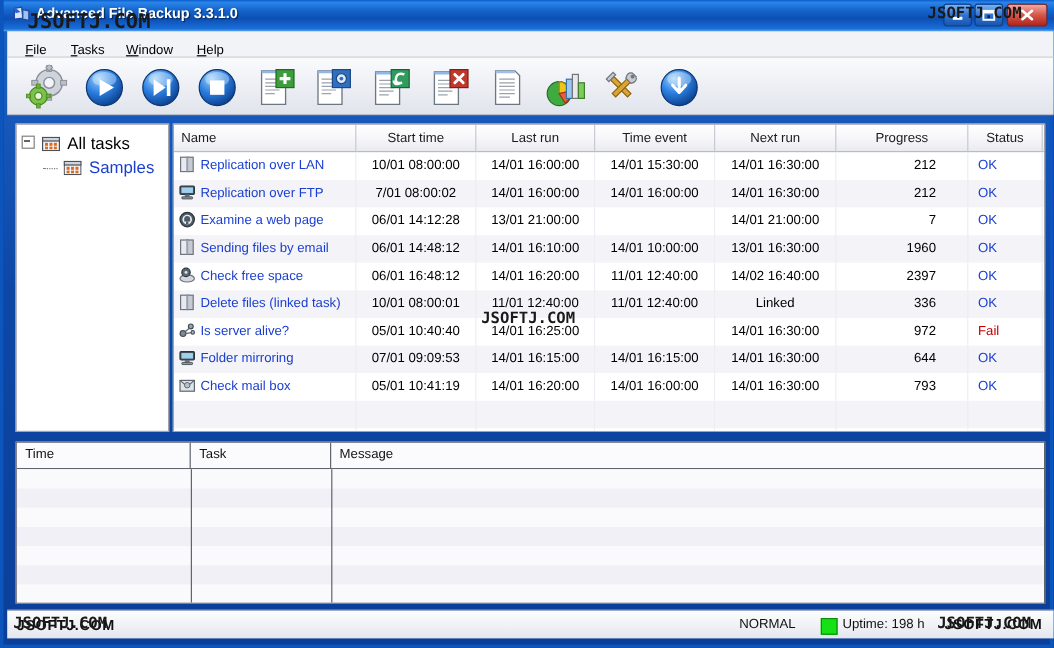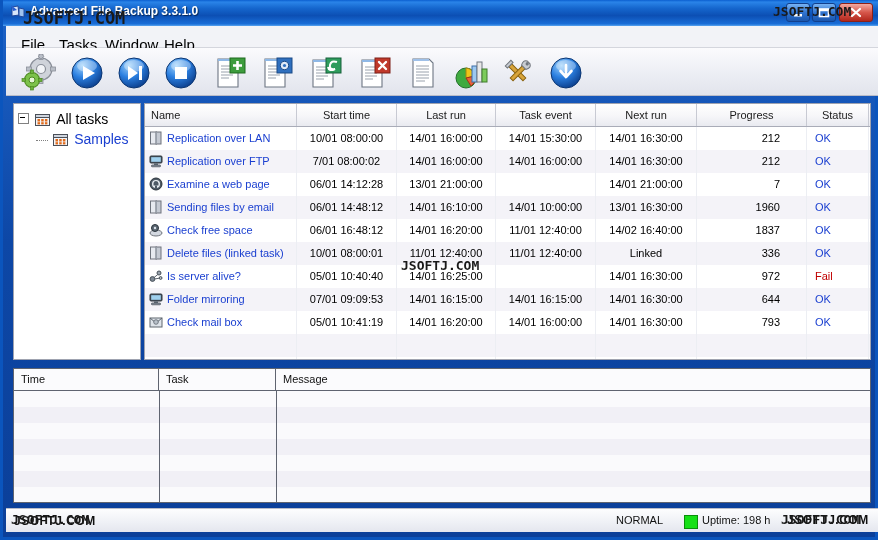--- a/index.html
+++ b/index.html
@@ -44,21 +44,21 @@
   #btn-close{left:836px;width:34px;background:linear-gradient(to bottom,#f3a9a0,#d6564a 50%,#b1271c);border-color:#8c2018;}
   .winbtn svg{display:block;margin:2px auto;}
   
   #menubar{
     position:absolute;left:3px;top:26px;width:872px;height:22px;
     background:#f2f3f7;
     border-bottom:1px solid #d4d6dd;
     box-sizing:border-box;
   }
   .menuitem{
-    position:absolute;top:9px;color:#000;font-size:15px;white-space:nowrap;
+    position:absolute;top:9px;color:#000;font-size:11px;white-space:nowrap;
     padding:1px 6px;
   }
   .menuitem u{text-decoration:underline;}
   
   #toolbar{
     position:absolute;left:3px;top:48px;width:872px;height:48px;
     background:linear-gradient(to bottom,#fbfbfd 0%,#eceef4 55%,#e2e4ec 100%);
     border-bottom:1px solid #b9bcc8;
     box-sizing:border-box;
   }
@@ -382,21 +382,21 @@
       </span>
       <span class="tree-label" id="tree-samples-label">Samples</span>
     </div>
   </div>
 
   <div id="grid">
     <div id="grid-head">
       <div class="hcell left" style="left:0;width:152px;">Name</div>
       <div class="hcell" style="left:152px;width:100px;">Start time</div>
       <div class="hcell" style="left:252px;width:99px;">Last run</div>
-      <div class="hcell" style="left:351px;width:100px;">Task event</div>
+      <div class="hcell" style="left:351px;width:100px;">Time event</div>
       <div class="hcell" style="left:451px;width:101px;">Next run</div>
       <div class="hcell" style="left:552px;width:110px;">Progress</div>
       <div class="hcell" style="left:662px;width:62px;">Status</div>
     </div>
     <div id="grid-body">
         <div class="grow odd" style="top: 0px;">
           <div class="gcell c-name" style="left: 0px; width: 152px;"><span class="task-icon"><svg width="14" height="14" viewBox="0 0 14 14">
                 <rect x="1.5" y="1" width="6" height="12" fill="#e7eaf0" stroke="#6e737c"></rect>
                 <rect x="7" y="1" width="5" height="12" fill="#c5cad3" stroke="#6e737c"></rect>
                 <rect x="6.6" y="1" width="1.2" height="12" fill="#9aa1ab"></rect>
@@ -452,21 +452,21 @@
         <div class="grow odd" style="top: 92px;">
           <div class="gcell c-name" style="left: 0px; width: 152px;"><span class="task-icon"><svg width="14" height="14" viewBox="0 0 14 14">
                 <ellipse cx="7" cy="10" rx="6" ry="3" fill="#d3d8e0" stroke="#6e737c"></ellipse>
                 <circle cx="6" cy="5" r="3.5" fill="#5b6873" stroke="#2c343c"></circle>
                 <circle cx="6" cy="5" r="1.2" fill="#dfe5ec"></circle>
               </svg></span><span>Check free space</span></div>
           <div class="gcell c-time" style="left: 152px; width: 100px;">06/01 16:48:12</div>
           <div class="gcell c-time" style="left: 252px; width: 99px;">14/01 16:20:00</div>
           <div class="gcell c-time" style="left: 351px; width: 100px;">11/01 12:40:00</div>
           <div class="gcell c-time" style="left: 451px; width: 101px;">14/02 16:40:00</div>
-          <div class="gcell c-num" style="left: 552px; width: 110px;">1837</div>
+          <div class="gcell c-num" style="left: 552px; width: 110px;">2397</div>
           <div class="gcell c-status" style="left: 662px; width: 62px;">OK</div>
         </div>
         <div class="grow even" style="top: 115px;">
           <div class="gcell c-name" style="left: 0px; width: 152px;"><span class="task-icon"><svg width="14" height="14" viewBox="0 0 14 14">
                 <rect x="1.5" y="1" width="6" height="12" fill="#e7eaf0" stroke="#6e737c"></rect>
                 <rect x="7" y="1" width="5" height="12" fill="#c5cad3" stroke="#6e737c"></rect>
                 <rect x="6.6" y="1" width="1.2" height="12" fill="#9aa1ab"></rect>
               </svg></span><span>Delete files (linked task)</span></div>
           <div class="gcell c-time" style="left: 152px; width: 100px;">10/01 08:00:01</div>
           <div class="gcell c-time" style="left: 252px; width: 99px;">11/01 12:40:00</div>

